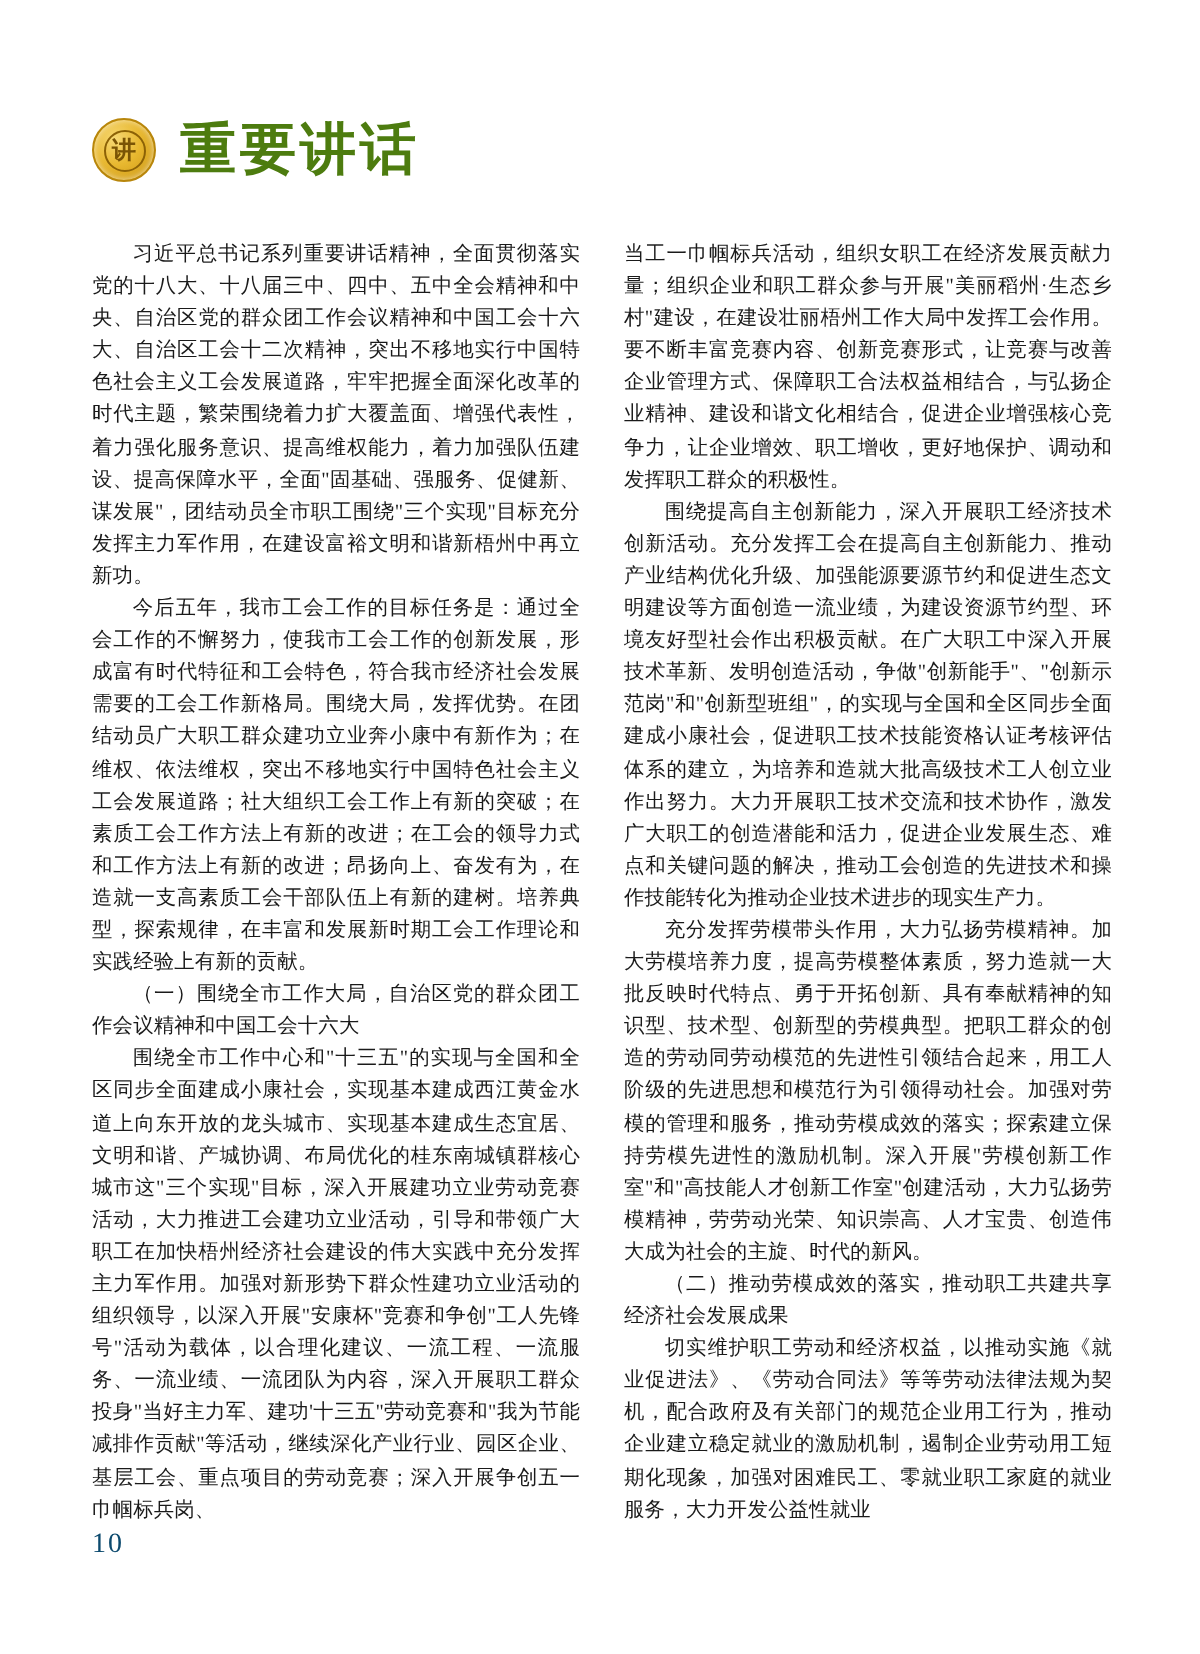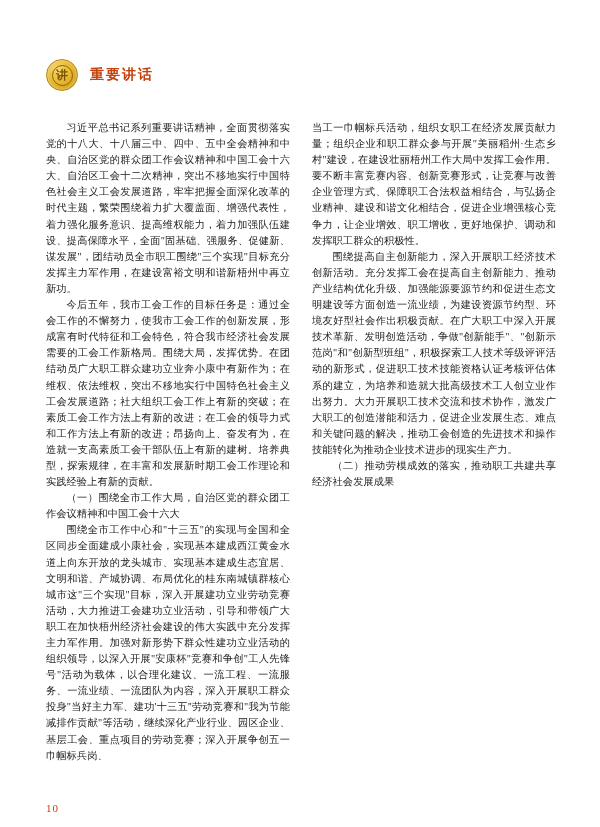--- a/index.html
+++ b/index.html
@@ -53,24 +53,24 @@
     align-items: center;
     justify-content: center;
     font-family: "Liberation Serif", serif;
     font-size: 12px;
     color: #7a5405;
     font-weight: bold;
     line-height: 1;
   }
   .header-title {
     font-family: "Liberation Serif", "DejaVu Serif", serif;
-    font-size: 14px;
+    font-size: 28px;
     font-weight: bold;
     letter-spacing: 2px;
-    color: #c2410c;
+    color: #4d7c0f;
   }
 
   
   .columns {
     display: flex;
     gap: 22px;
     height: 640px;
   }
   .col {
     width: 244px;
@@ -84,23 +84,23 @@
     text-justify: inter-ideograph;
     text-indent: 2em;
     letter-spacing: 0.1px;
   }
   p.noindent { text-indent: 0; }
 
   
   .footer {
     position: absolute;
     left: 46px;
-    bottom: 13px;
-    font-size: 11px;
-    color: #c2410c;
+    bottom: 46px;
+    font-size: 14px;
+    color: #0c4a6e;
     letter-spacing: 1px;
   }
 </style>
 </head>
 <body>
 
 <div class="page">
 
   <div class="header">
     <div class="logo-badge">
@@ -113,21 +113,23 @@
 
     <div class="col">
       <p>习近平总书记系列重要讲话精神，全面贯彻落实党的十八大、十八届三中、四中、五中全会精神和中央、自治区党的群众团工作会议精神和中国工会十六大、自治区工会十二次精神，突出不移地实行中国特色社会主义工会发展道路，牢牢把握全面深化改革的时代主题，繁荣围绕着力扩大覆盖面、增强代表性，着力强化服务意识、提高维权能力，着力加强队伍建设、提高保障水平，全面"固基础、强服务、促健新、谋发展"，团结动员全市职工围绕"三个实现"目标充分发挥主力军作用，在建设富裕文明和谐新梧州中再立新功。</p>
       <p>今后五年，我市工会工作的目标任务是：通过全会工作的不懈努力，使我市工会工作的创新发展，形成富有时代特征和工会特色，符合我市经济社会发展需要的工会工作新格局。围绕大局，发挥优势。在团结动员广大职工群众建功立业奔小康中有新作为；在维权、依法维权，突出不移地实行中国特色社会主义工会发展道路；社大组织工会工作上有新的突破；在素质工会工作方法上有新的改进；在工会的领导力式和工作方法上有新的改进；昂扬向上、奋发有为，在造就一支高素质工会干部队伍上有新的建树。培养典型，探索规律，在丰富和发展新时期工会工作理论和实践经验上有新的贡献。</p>
       <p>（一）围绕全市工作大局，自治区党的群众团工作会议精神和中国工会十六大</p>
       <p>围绕全市工作中心和"十三五"的实现与全国和全区同步全面建成小康社会，实现基本建成西江黄金水道上向东开放的龙头城市、实现基本建成生态宜居、文明和谐、产城协调、布局优化的桂东南城镇群核心城市这"三个实现"目标，深入开展建功立业劳动竞赛活动，大力推进工会建功立业活动，引导和带领广大职工在加快梧州经济社会建设的伟大实践中充分发挥主力军作用。加强对新形势下群众性建功立业活动的组织领导，以深入开展"安康杯"竞赛和争创"工人先锋号"活动为载体，以合理化建议、一流工程、一流服务、一流业绩、一流团队为内容，深入开展职工群众投身"当好主力军、建功'十三五''劳动竞赛和"我为节能减排作贡献"等活动，继续深化产业行业、园区企业、基层工会、重点项目的劳动竞赛；深入开展争创五一巾帼标兵岗、</p>
     </div>
 
     <div class="col">
       <p class="noindent">当工一巾帼标兵活动，组织女职工在经济发展贡献力量；组织企业和职工群众参与开展"美丽稻州·生态乡村"建设，在建设壮丽梧州工作大局中发挥工会作用。要不断丰富竞赛内容、创新竞赛形式，让竞赛与改善企业管理方式、保障职工合法权益相结合，与弘扬企业精神、建设和谐文化相结合，促进企业增强核心竞争力，让企业增效、职工增收，更好地保护、调动和发挥职工群众的积极性。</p>
-      <p>围绕提高自主创新能力，深入开展职工经济技术创新活动。充分发挥工会在提高自主创新能力、推动产业结构优化升级、加强能源要源节约和促进生态文明建设等方面创造一流业绩，为建设资源节约型、环境友好型社会作出积极贡献。在广大职工中深入开展技术革新、发明创造活动，争做"创新能手"、"创新示范岗"和"创新型班组"，积极探索工人技术等级评评活动的新形式，促进职工技术技能资格认证考核评估体系的建立，为培养和造就大批高级技术工人创立业作出努力。大力开展职工技术交流和技术协作，激发广大职工的创造潜能和活力，促进企业发展生态、难点和关键问题的解决，推动工会创造的先进技术和操作技能转化为推动企业技术进步的现实生产力。</p>
+      <p>围绕提高自主创新能力，深入开展职工经济技术创新活动。充分发挥工会在提高自主创新能力、推动产业结构优化升级、加强能源要源节约和促进生态文明建设等方面创造一流业绩，为建设资源节约型、环境友好型社会作出积极贡献。在广大职工中深入开展技术革新、发明创造活动，争做"创新能手"、"创新示范岗"和"创新型班组"，的实现与全国和全区同步全面建成小康社会，促进职工技术技能资格认证考核评估体系的建立，为培养和造就大批高级技术工人创立业作出努力。大力开展职工技术交流和技术协作，激发广大职工的创造潜能和活力，促进企业发展生态、难点和关键问题的解决，推动工会创造的先进技术和操作技能转化为推动企业技术进步的现实生产力。</p>
+      <p>充分发挥劳模带头作用，大力弘扬劳模精神。加大劳模培养力度，提高劳模整体素质，努力造就一大批反映时代特点、勇于开拓创新、具有奉献精神的知识型、技术型、创新型的劳模典型。把职工群众的创造的劳动同劳动模范的先进性引领结合起来，用工人阶级的先进思想和模范行为引领得动社会。加强对劳模的管理和服务，推动劳模成效的落实；探索建立保持劳模先进性的激励机制。深入开展"劳模创新工作室"和"高技能人才创新工作室"创建活动，大力弘扬劳模精神，劳劳动光荣、知识崇高、人才宝贵、创造伟大成为社会的主旋、时代的新风。</p>
       <p>（二）推动劳模成效的落实，推动职工共建共享经济社会发展成果</p>
+      <p>切实维护职工劳动和经济权益，以推动实施《就业促进法》、《劳动合同法》等等劳动法律法规为契机，配合政府及有关部门的规范企业用工行为，推动企业建立稳定就业的激励机制，遏制企业劳动用工短期化现象，加强对困难民工、零就业职工家庭的就业服务，大力开发公益性就业</p>
     </div>
 
   </div>
 
   <div class="footer">10</div>
 
 </div>
 
 </body></html>

